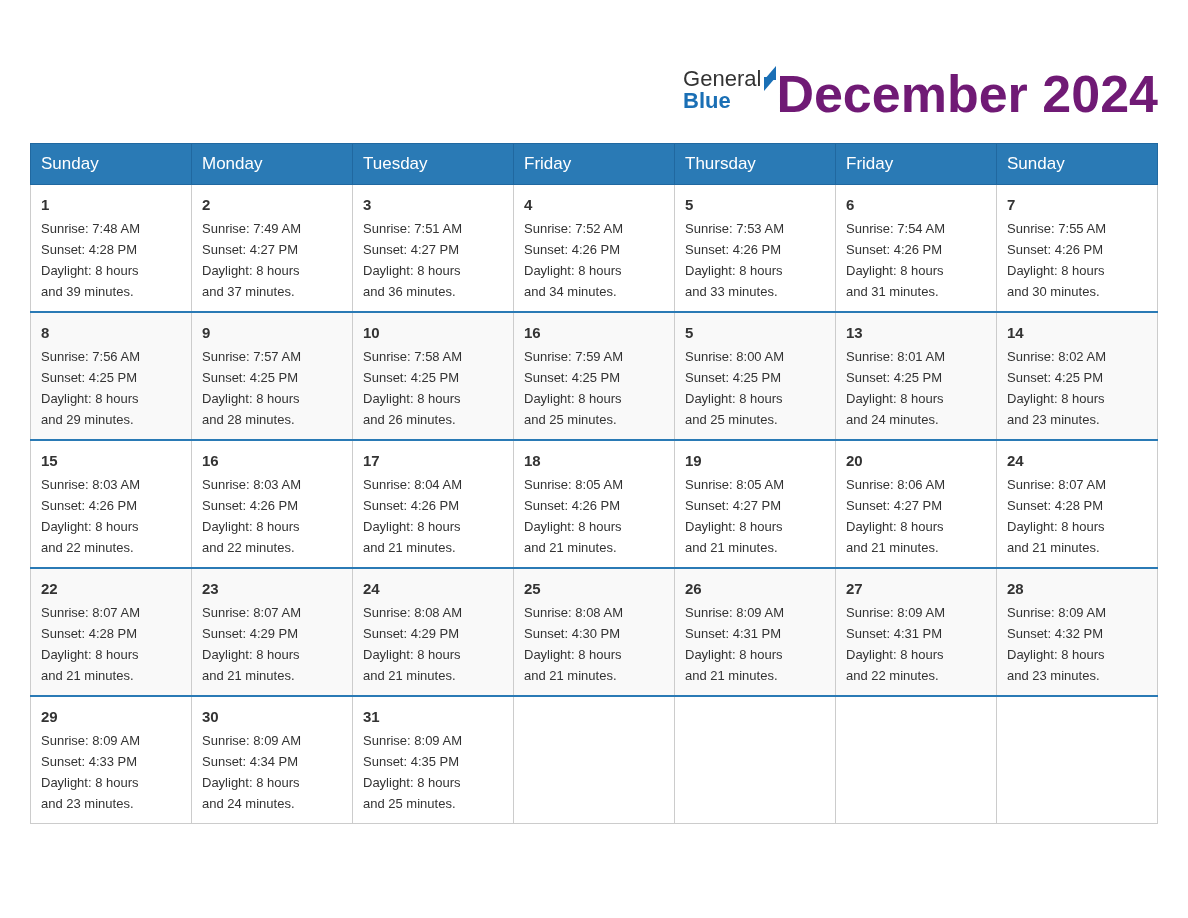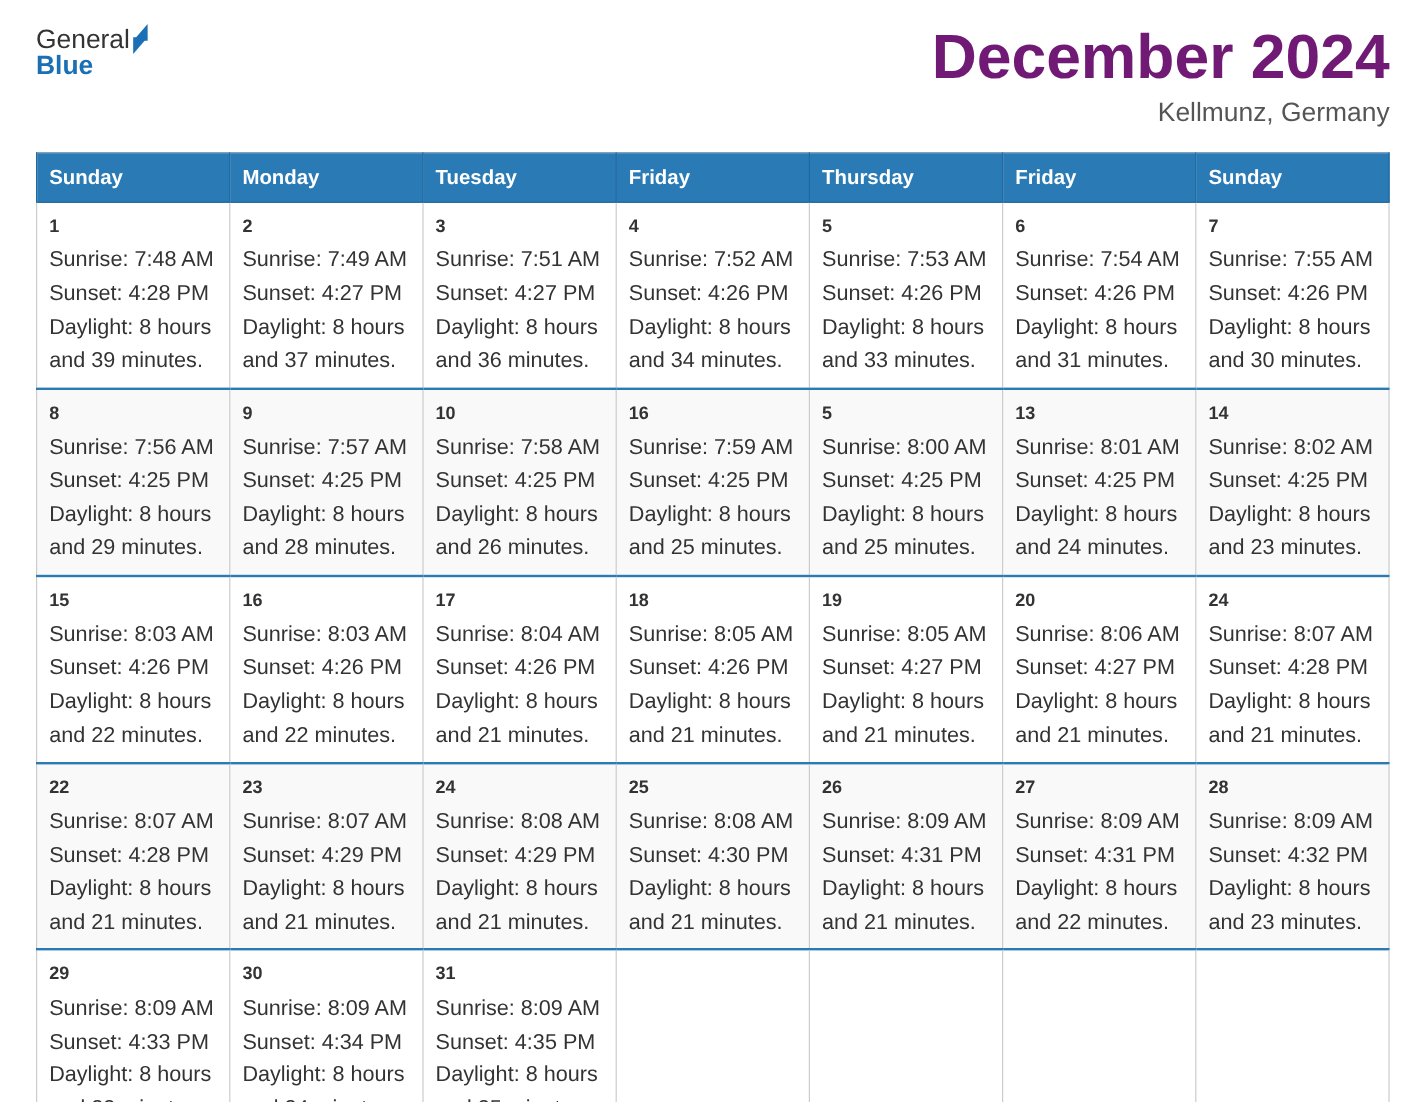--- a/index.html
+++ b/index.html
@@ -5,23 +5,24 @@
     * { box-sizing: border-box; margin: 0; padding: 0; }
     body {
       font-family: Arial, sans-serif;
       background: #fff;
       padding: 20px 30px;
       width: 1188px;
       min-height: 918px;
     }
     .header {
       display: flex;
-      justify-content: space-between;
+      justify-content: flex-end;
       align-items: flex-start;
       margin-bottom: 20px;
+      margin-top: 46px;
     }
     .logo {
       display: flex;
       align-items: center;
       gap: 4px;
     }
     .logo-text {
       font-size: 22px;
       color: #333;
       font-weight: normal;
@@ -42,21 +43,21 @@
     }
     .calendar-table {
       width: 100%;
       border-collapse: collapse;
       border: 1px solid #aaa;
     }
     .calendar-table th {
       background-color: #2a7ab5;
       color: #fff;
       font-size: 17px;
-      font-weight: bold;
+      font-weight: normal;
       padding: 10px 10px;
       text-align: left;
       border: 1px solid #2068a0;
     }
     .calendar-table td {
       vertical-align: top;
       border: 1px solid #ccc;
       padding: 8px 10px;
       font-size: 13.5px;
       color: #333;
@@ -67,21 +68,21 @@
     .calendar-table tr:nth-child(even) td {
       background: #f9f9f9;
     }
     .day-number {
       font-size: 15px;
       font-weight: bold;
       display: block;
       margin-bottom: 3px;
     }
     .day-info {
-      font-size: 18px;
+      font-size: 13px;
       color: #333;
     }
     .empty-cell {
       background: #fff;
     }
     .row-separator td {
       border-top: 2px solid #2a7ab5;
     }
   </style>
 </head>
@@ -95,21 +96,20 @@
         <div style="display:flex; flex-direction:column; margin-left:3px; margin-top:-2px;">
           <div style="width:0;height:0;border-left:12px solid transparent;border-bottom:14px solid #1a6fb5;"></div>
           <div style="width:0;height:0;border-right:12px solid transparent;border-top:14px solid #1a6fb5;margin-top:-3px;"></div>
         </div>
       </div>
       <span style="color:#1a6fb5; font-size:22px; font-weight:bold; margin-top:-4px; margin-left:0;">Blue</span>
     </div>
   </div>
   <div class="title-area">
     <div class="month-title">December 2024</div>
-    <div class="location">Kellmunz, Germany</div>
   </div>
 </div>
 
 <table class="calendar-table">
   <thead>
     <tr>
       <th>Sunday</th>
       <th>Monday</th>
       <th>Tuesday</th>
       <th>Friday</th>

